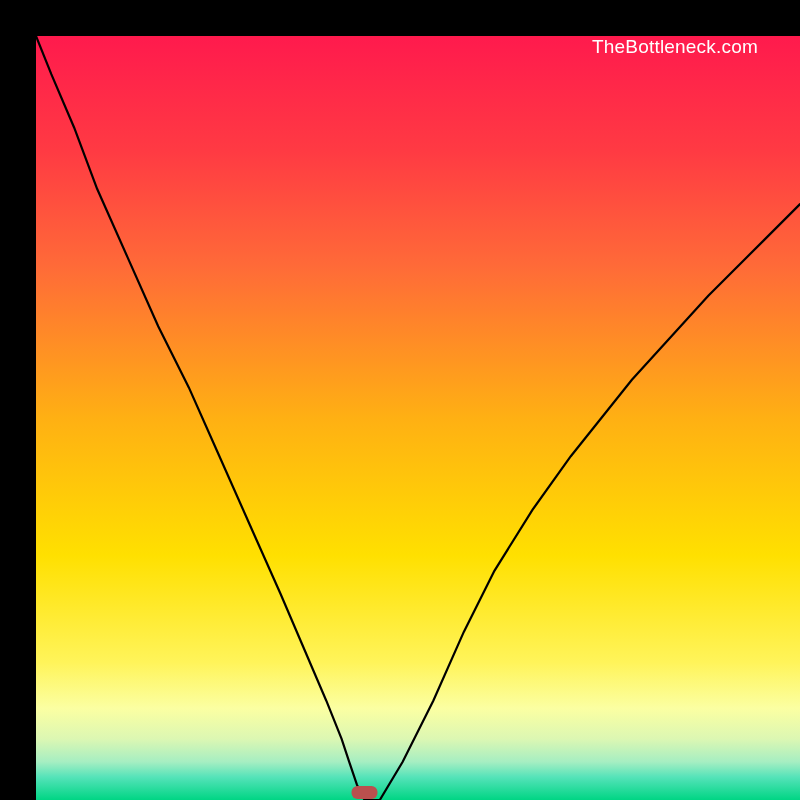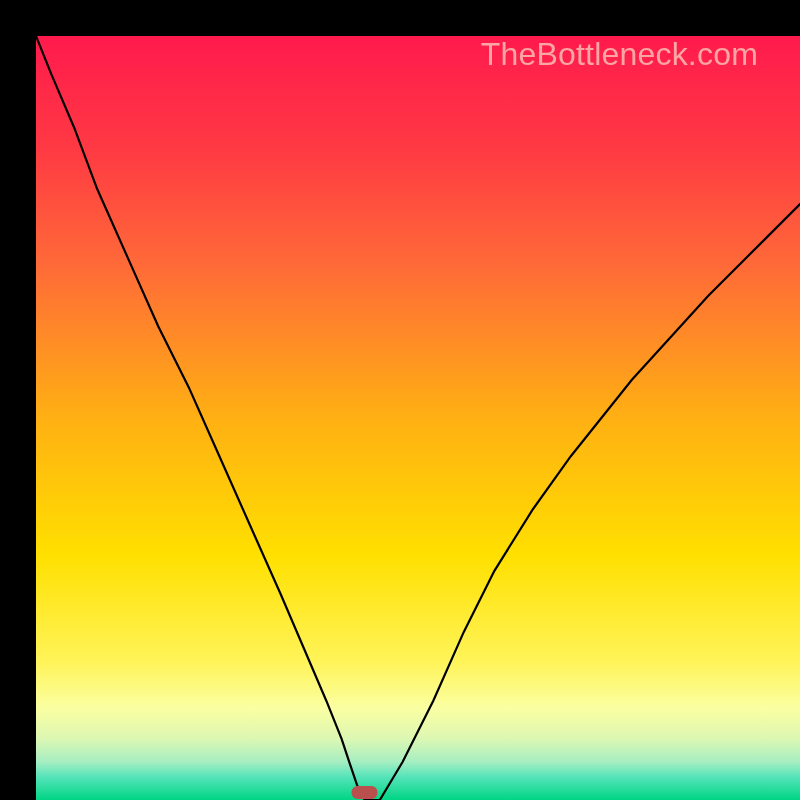--- a/index.html
+++ b/index.html
@@ -31,23 +31,23 @@
     height: 764px;
     overflow: hidden;
   }
   .plot svg {
     display: block;
   }
   .watermark {
     position: absolute;
     top: 18px;
     right: 24px;
-    font-size: 32px;
+    font-size: 19px;
     font-weight: 400;
-    color: #fca5a5;
+    color: #ffffff;
     letter-spacing: 0.2px;
     user-select: none;
   }
 </style>
 </head>
 <body>
 
 <div class="outer">
   <div class="frame">
     <div class="plot">

